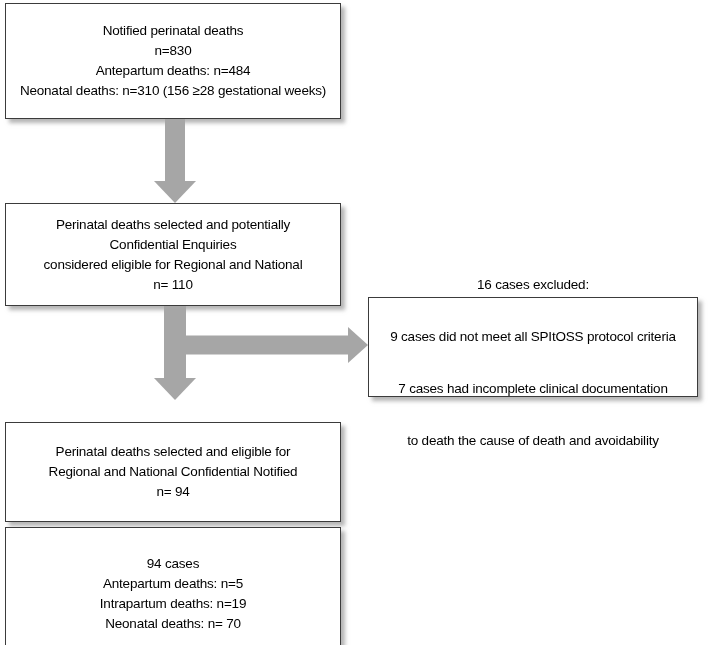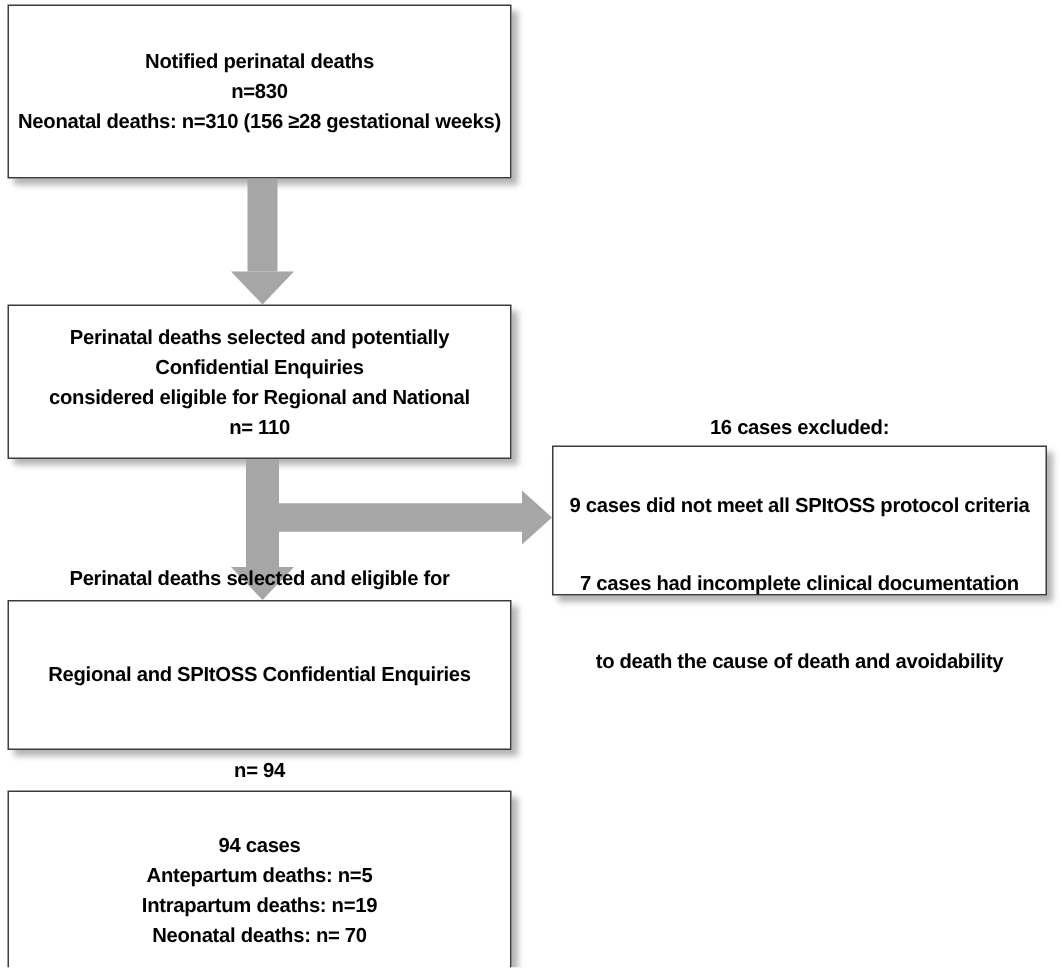--- a/index.html
+++ b/index.html
@@ -25,32 +25,32 @@
     background: #ffffff;
     border: 1.5px solid #3b3b3b;
     box-shadow: 4px 4px 4px rgba(120,120,120,0.55);
     display: flex;
     flex-direction: column;
     align-items: center;
     justify-content: center;
     text-align: center;
   }
   .fc-box .line {
-    font-weight: bold;
+    font-weight: normal;
     color: #000000;
     font-size: 13.5px;
     line-height: 20px;
     letter-spacing: -0.2px;
     white-space: nowrap;
   }
 
   #box-notified      { left: 5px;   top: 3px;   width: 336px; height: 116px; }
   #box-selected      { left: 5px;   top: 203px; width: 336px; height: 103px; }
   #box-excluded      { left: 368px; top: 297px; width: 330px; height: 100px; }
-  #box-eligible      { left: 5px;   top: 400px; width: 336px; height: 100px; gap: 44px; }
+  #box-eligible      { left: 5px;   top: 422px; width: 336px; height: 100px; }
   #box-final         { left: 5px;   top: 527px; width: 336px; height: 133px; }
 
   #box-notified  .line { font-size: 13.5px; }
   #box-excluded  .line { font-size: 13.5px; margin-top: 32px; }
 
   
   .arrow-v {
     position: absolute;
   }
   .arrow-v .shaft {
@@ -107,20 +107,21 @@
   #arrow-selected-to-excluded .shaft { width: 176px; height: 19px; }
 </style>
 </head>
 <body>
 
 <div id="canvas">
 
   <div class="fc-box" id="box-notified">
     <div class="line">Notified perinatal deaths</div>
     <div class="line">n=830</div>
+    <div class="line">Antepartum deaths: n=484</div>
     <div class="line">Neonatal deaths: n=310 (156 ≥28 gestational weeks)</div>
   </div>
 
   <div class="arrow-v" id="arrow-notified-to-selected">
     <div class="shaft"></div>
     <div class="head"></div>
   </div>
 
   <div class="fc-box" id="box-selected">
     <div class="line">Perinatal deaths selected and potentially</div>
@@ -141,21 +142,21 @@
 
   <div class="fc-box" id="box-excluded">
     <div class="line">16 cases excluded:</div>
     <div class="line">9 cases did not meet all SPItOSS protocol criteria</div>
     <div class="line">7 cases had incomplete clinical documentation</div>
     <div class="line">to death the cause of death and avoidability</div>
   </div>
 
   <div class="fc-box" id="box-eligible">
     <div class="line">Perinatal deaths selected and eligible for</div>
-    <div class="line">Regional and SPItOSS Confidential Enquiries</div>
+    <div class="line">Regional and National Confidential Notified</div>
     <div class="line">n= 94</div>
   </div>
 
   <div class="fc-box" id="box-final">
     <div class="line">94 cases</div>
     <div class="line">Antepartum deaths: n=5</div>
     <div class="line">Intrapartum deaths: n=19</div>
     <div class="line">Neonatal deaths: n= 70</div>
   </div>
 

